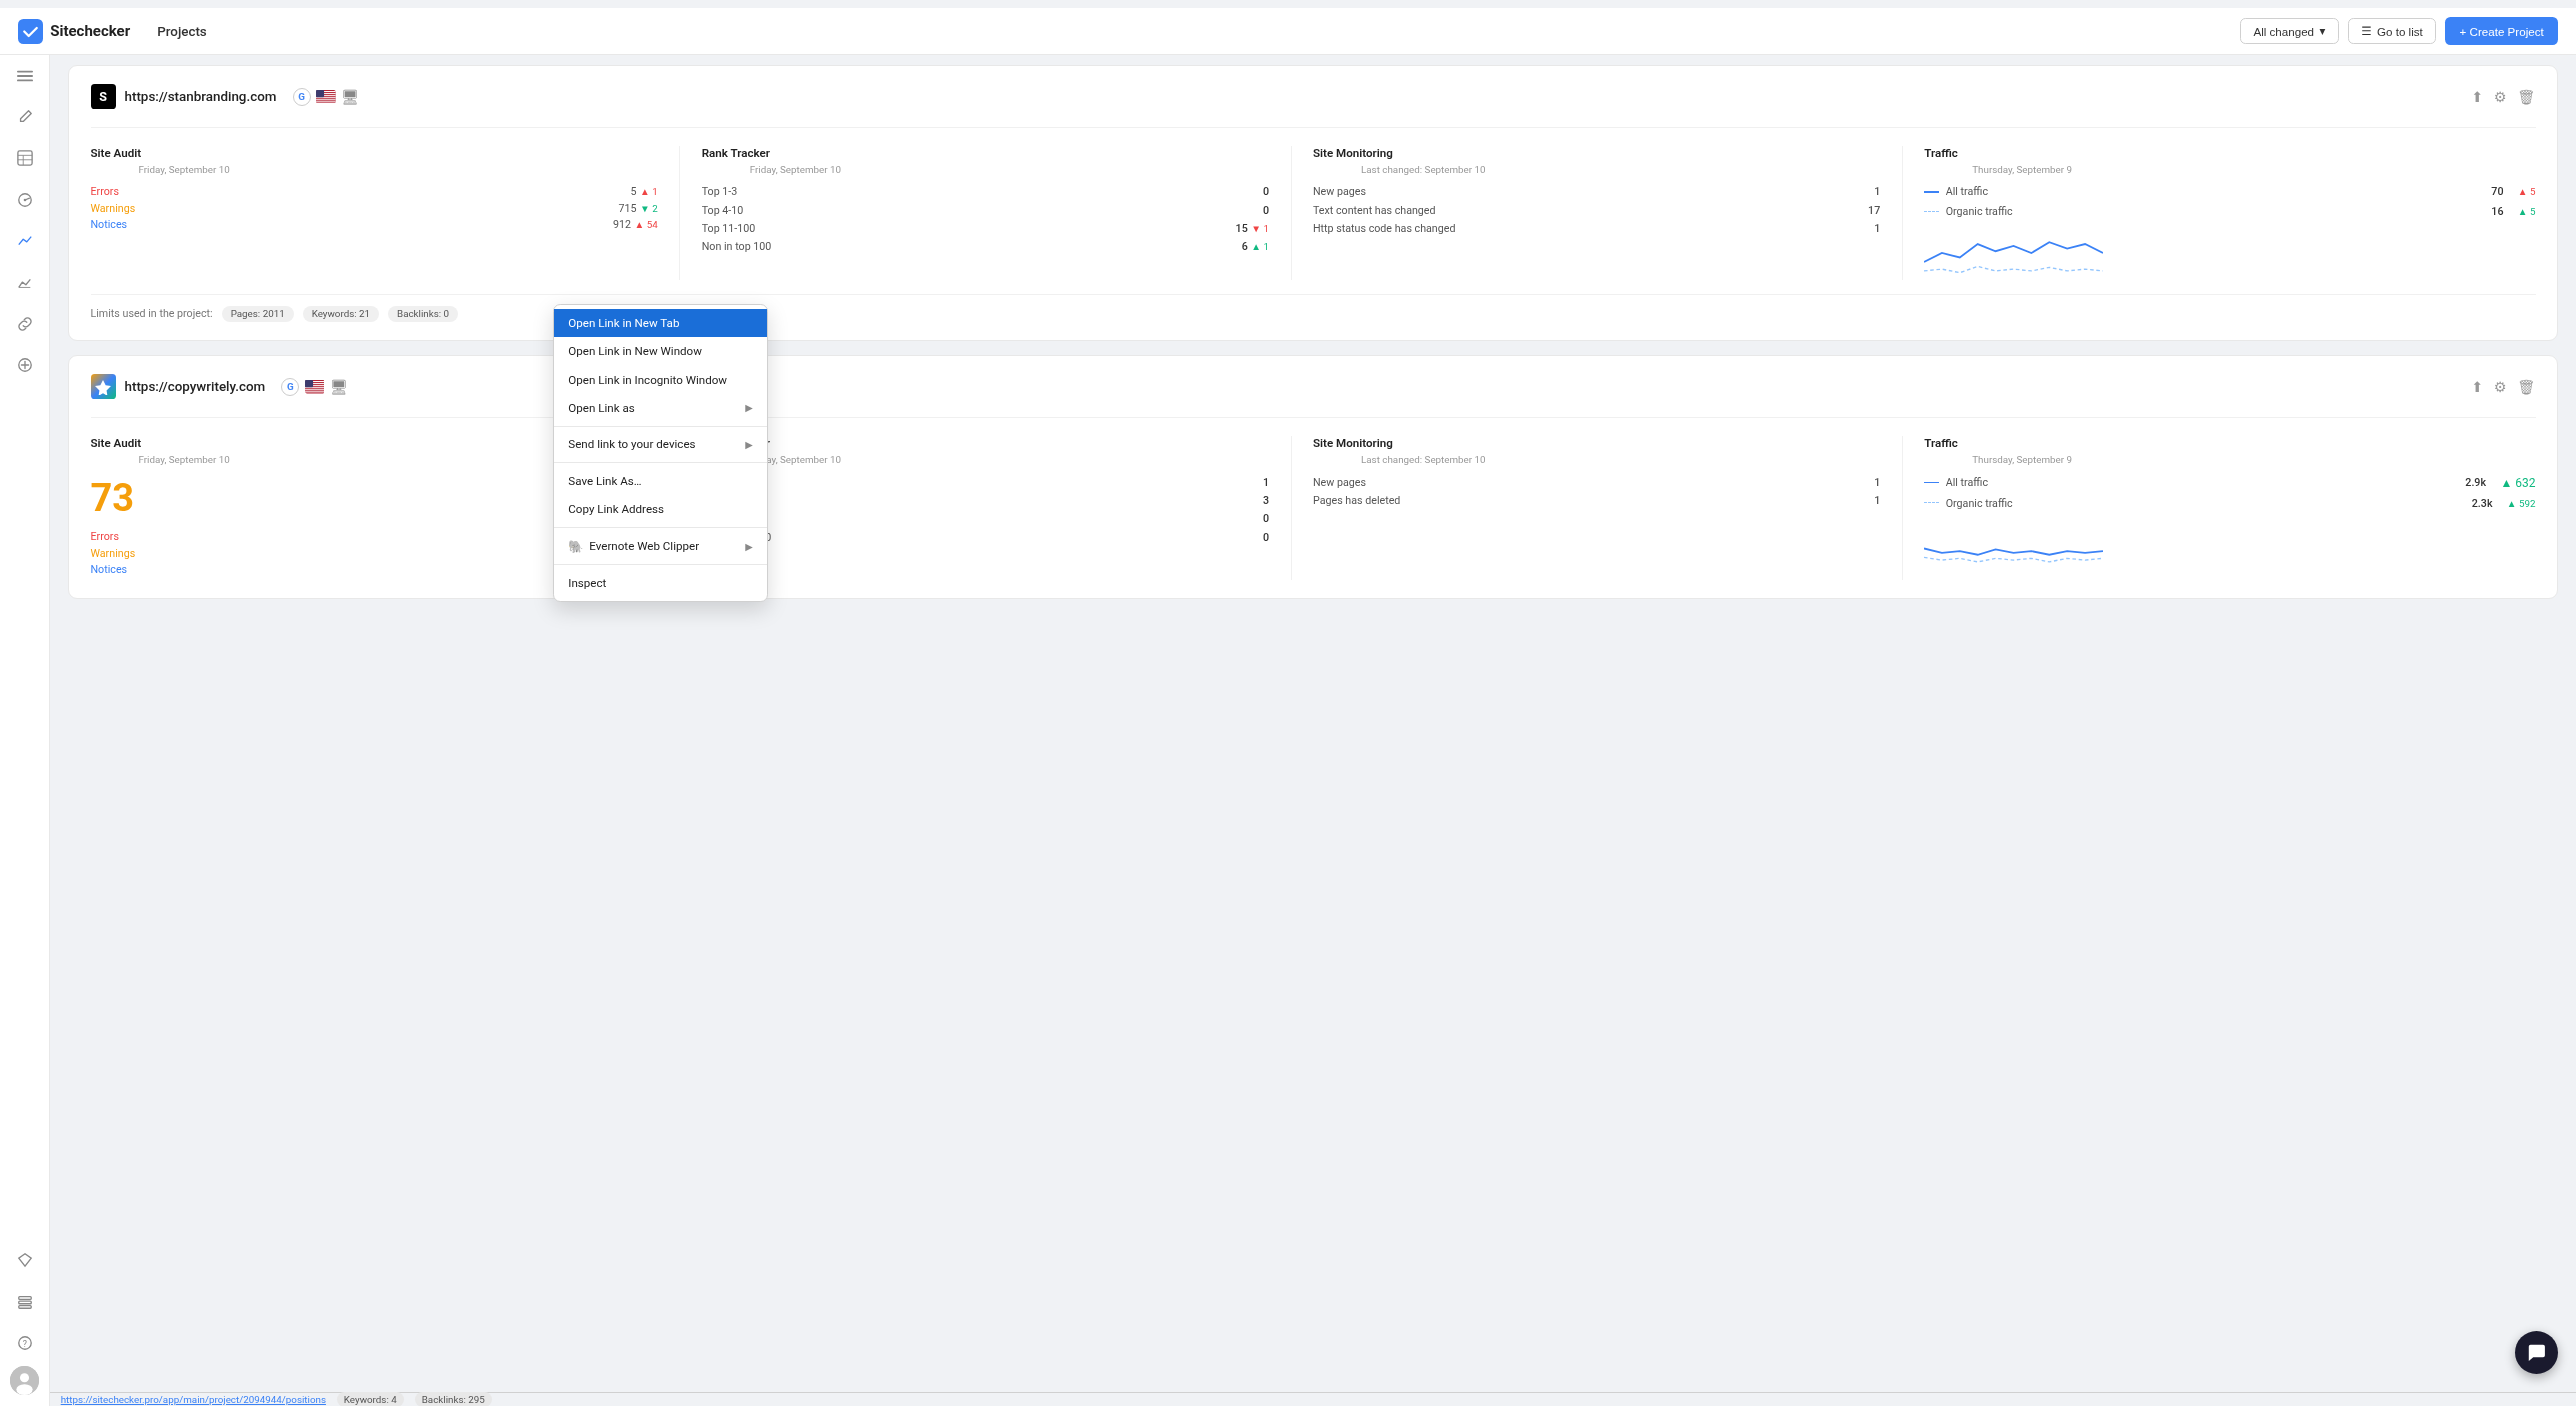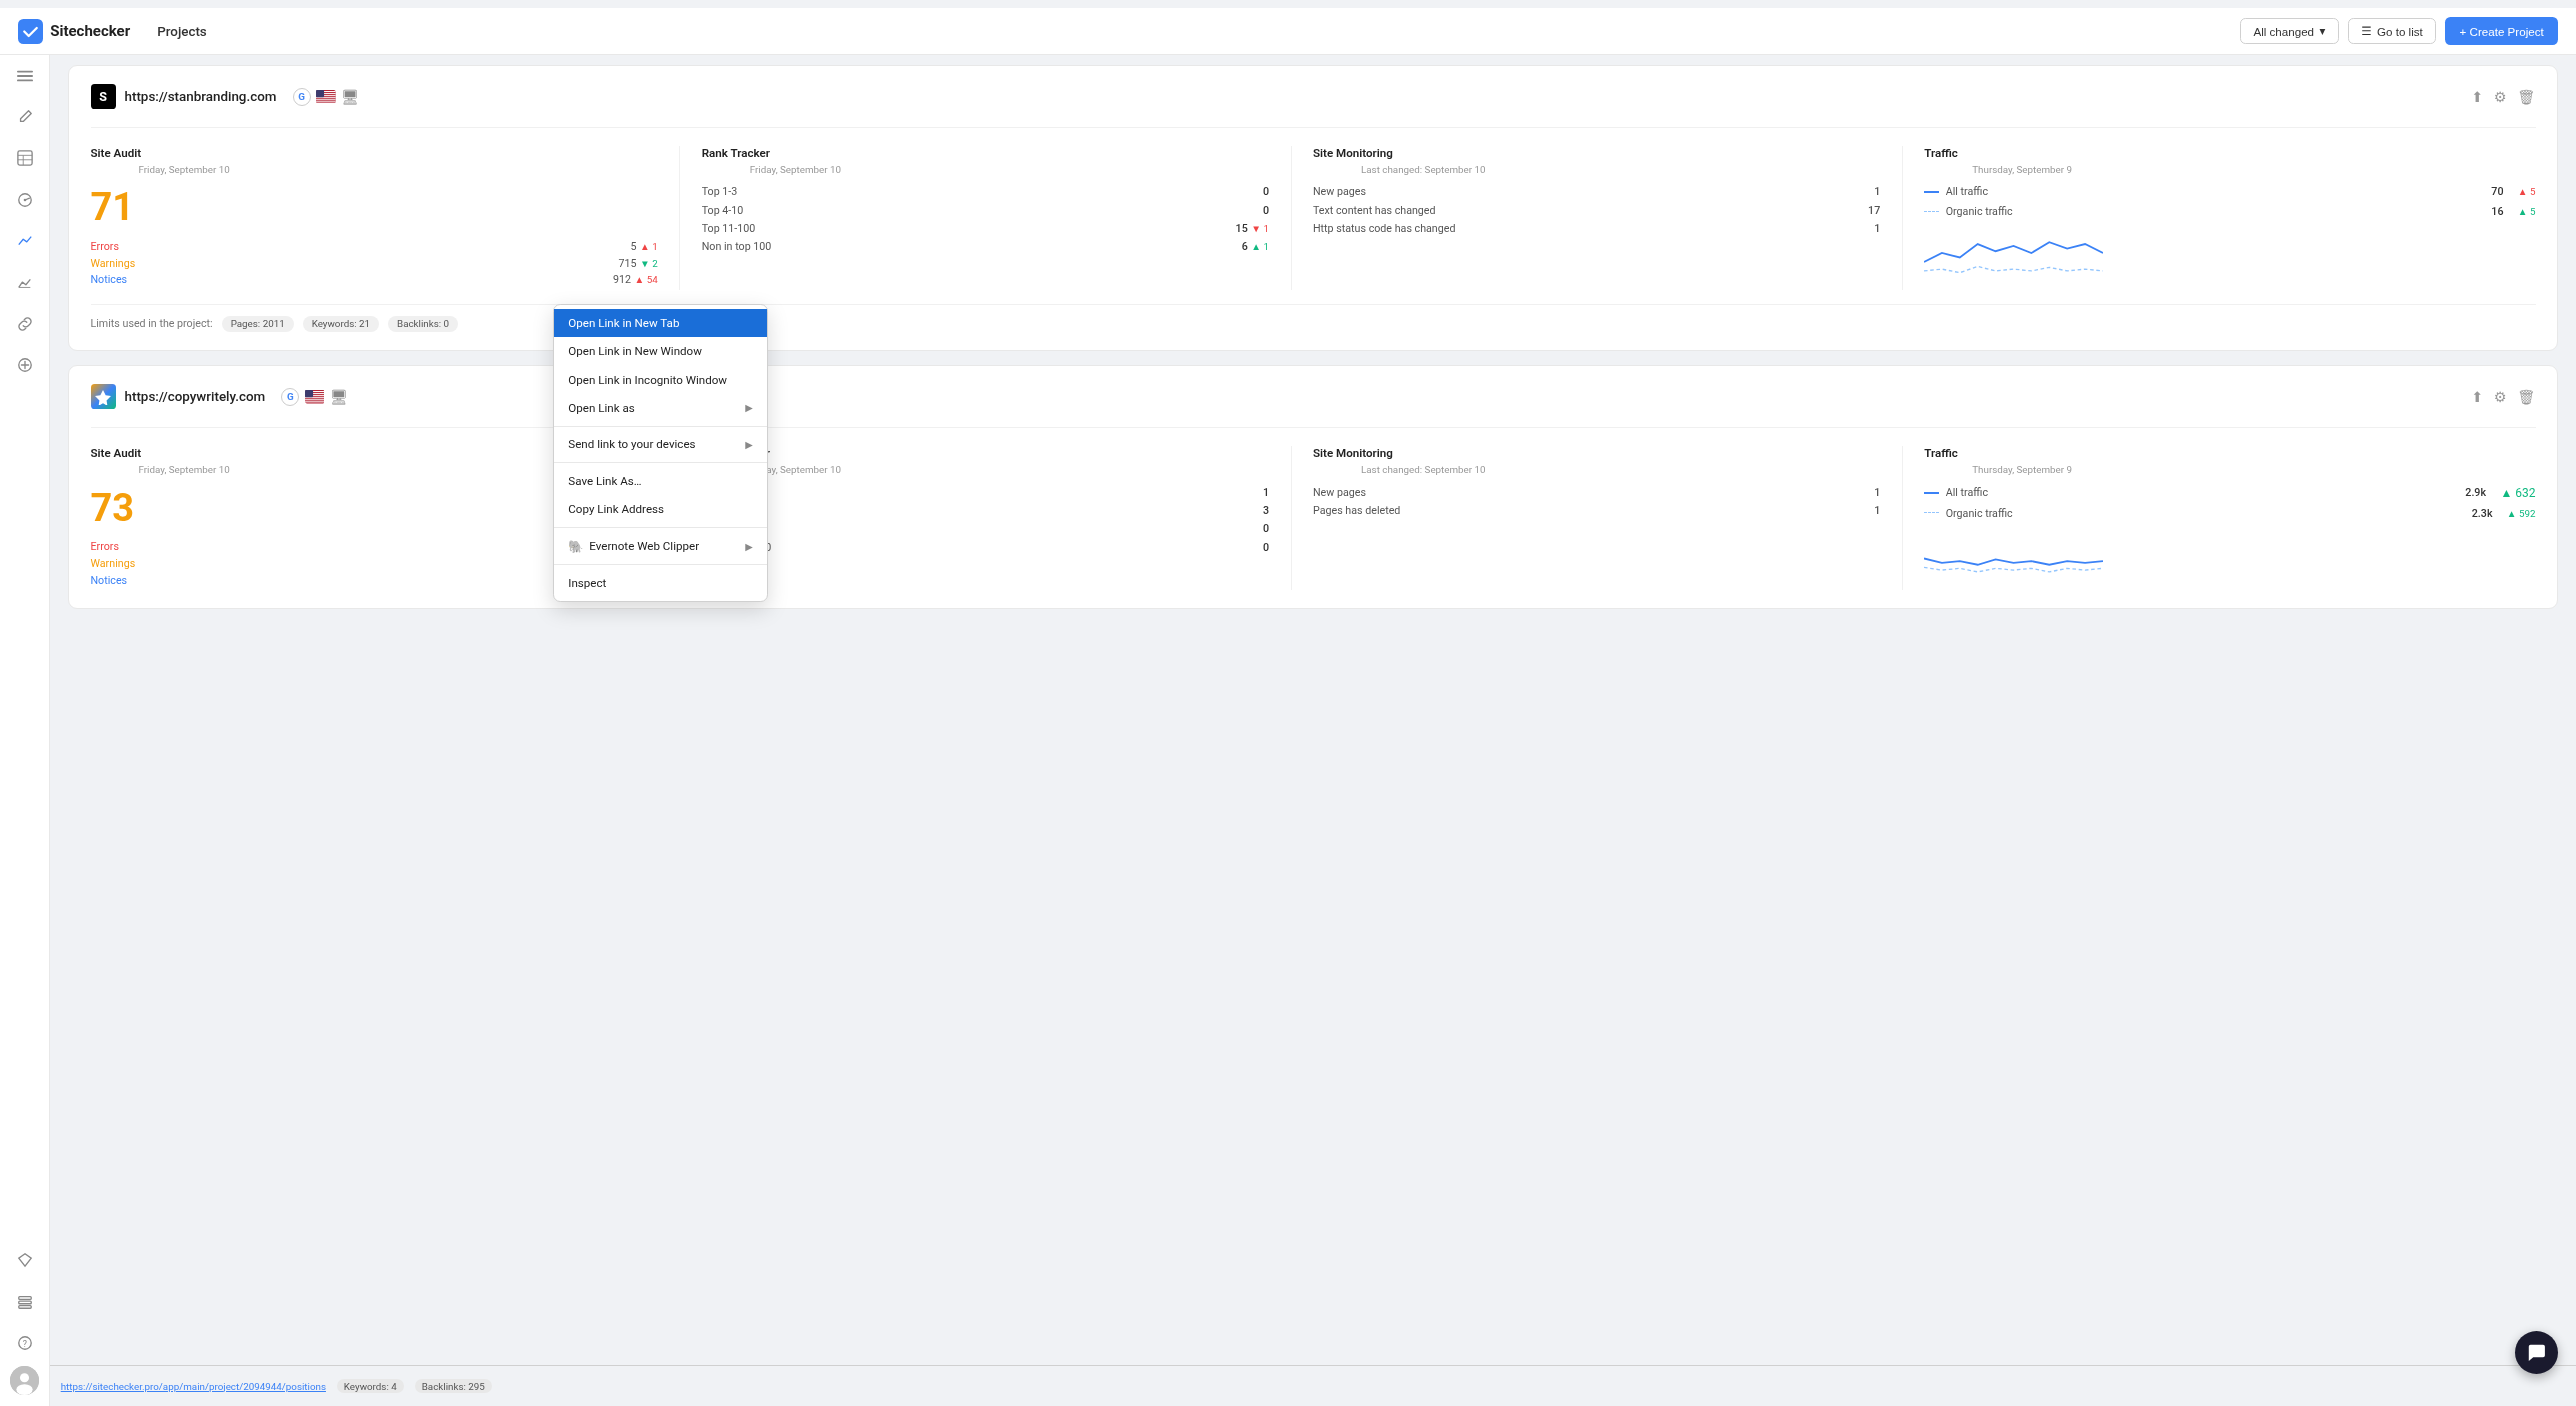--- a/index.html
+++ b/index.html
@@ -319,21 +319,21 @@
       margin: 3.6px 0;
     }
     .context-menu-arrow { color: #888; font-size: 9.8px; }
 
     
     .status-bar {
       position: fixed;
       bottom: 0;
       left: 50px;
       right: 0;
-      height: 41px;
+      height: 14px;
       background: #f0f2f5;
       display: flex;
       align-items: center;
       padding: 0 10.7px;
       gap: 10.7px;
       font-size: 9.8px;
       color: #555;
       border-top: 0.9px solid #d0d0d0;
     }
     .status-url { color: #3b82f6; text-decoration: underline; }
@@ -514,21 +514,20 @@
         <span>⚙</span>
         <span>🗑</span>
       </div>
     </div>
 
     <div class="metrics-grid">
 
       <div class="metric-section">
         <div class="metric-title">Site Audit</div>
         <div class="metric-date">Friday, September 10</div>
-        <div class="metric-score">71</div>
         <div class="metric-row">
           <span class="metric-label-errors">Errors</span>
           <span style="display:flex;align-items:center">
             <span class="metric-value">5</span>
             <span class="metric-delta-up">▲ 1</span>
           </span>
         </div>
         <div class="metric-row">
           <span class="metric-label-warnings">Warnings</span>
           <span style="display:flex;align-items:center">

